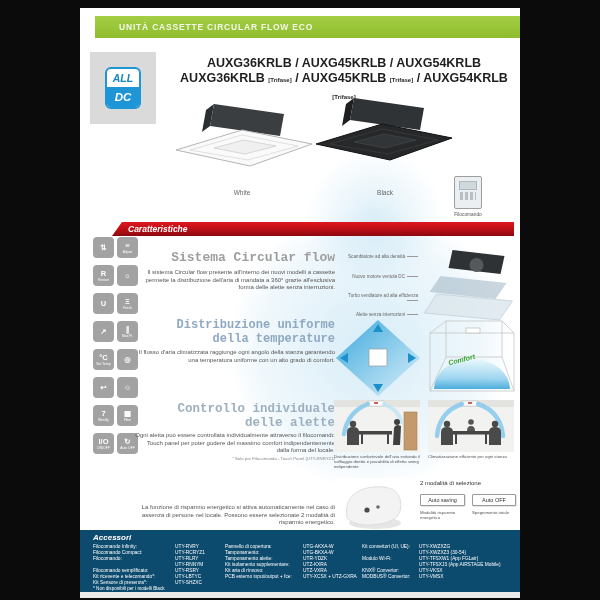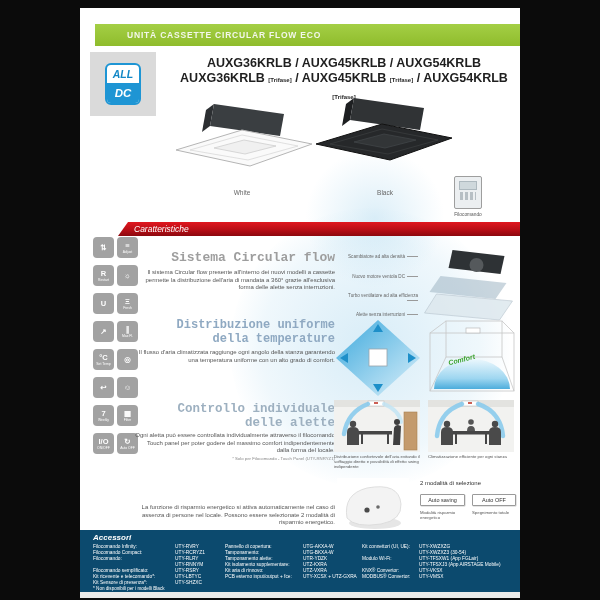--- a/index.html
+++ b/index.html
@@ -8,44 +8,44 @@
   .stage { position:relative; width:600px; height:600px; background:#0b0b0b; overflow:hidden; }
   .page { position:absolute; left:80px; top:8px; width:440px; height:590px; background:#ffffff; overflow:hidden; }
 
   
   .wm1 { position:absolute; left:150px; top:200px; width:280px; height:280px; border-radius:50%;
          background:radial-gradient(circle, rgba(168,214,238,0.45) 0%, rgba(168,214,238,0.18) 55%, rgba(168,214,238,0) 72%); }
   .wm2 { position:absolute; left:225px; top:140px; width:140px; height:140px; border-radius:50%;
          background:radial-gradient(circle, rgba(168,214,238,0.40) 0%, rgba(168,214,238,0) 70%); }
   .content { position:absolute; inset:0; z-index:2; }
 
-  .green-banner { position:absolute; left:15px; top:16px; width:425px; height:22px; background:linear-gradient(180deg,#a4cf45,#8fbc2c);
-        color:#f3f7ea; font-size:8.5px; font-weight:bold; letter-spacing:0.8px; line-height:22px; padding-left:32px; }
-
-  .alldc-box { position:absolute; left:10px; top:44px; width:66px; height:64px; background:#dadada; display:flex; align-items:center; justify-content:center; }
+  .green-banner { position:absolute; left:15px; top:8px; width:425px; height:22px; background:linear-gradient(180deg,#a4cf45,#8fbc2c);
+        color:#f3f7ea; font-size:8.5px; font-weight:bold; letter-spacing:0.8px; line-height:22px; padding-left:24px; }
+
+  .alldc-box { position:absolute; left:10px; top:44px; width:66px; height:72px; background:#dadada; display:flex; align-items:center; justify-content:center; }
   .alldc { width:36px; height:42px; border:2px solid #1e95d4; border-radius:6px; overflow:hidden; background:#fff; }
   .alldc-top { height:18px; color:#1287c6; font-style:italic; font-weight:bold; font-size:10.5px; text-align:center; line-height:19px; }
   .alldc-bot { height:20px; background:#1e95d4; color:#fff; font-style:italic; font-weight:bold; font-size:11.5px; text-align:center; line-height:20px; }
 
   .models { position:absolute; left:88px; top:48px; width:352px; text-align:center; color:#1f1f1f; font-weight:bold; font-size:12.5px; line-height:15px; }
   .models .tri { font-size:6px; }
 
   .unit { position:absolute; }
   .unit-label { position:absolute; font-size:6.5px; color:#666; text-align:center; }
 
   .remote { position:absolute; left:374px; top:168px; width:28px; height:33px; background:#eceff1; border:1px solid #9e9e9e; border-radius:2px; }
   .remote .scr { width:18px; height:9px; margin:4px auto 2px auto; background:#cfd8dc; border:1px solid #aeb9bf; }
   .remote .dots { width:16px; margin:1px auto; height:8px;
         background:repeating-linear-gradient(90deg,#b7bfc4 0 3px, transparent 3px 5px); }
   .remote-label { position:absolute; left:358px; top:204px; width:60px; text-align:center; font-size:4.8px; color:#555; }
 
-  .red-banner { position:absolute; left:38px; top:214px; width:402px; height:14px;
+  .red-banner { position:absolute; left:32px; top:214px; width:402px; height:14px;
         background:linear-gradient(180deg,#e0171f 0%, #b90e16 55%, #8c080e 100%);
         clip-path:polygon(10px 0, 100% 0, 100% 100%, 0 100%);
-        color:#fff; font-style:italic; font-weight:normal; font-size:8.5px; line-height:14px; padding-left:16px; }
+        color:#fff; font-style:italic; font-weight:bold; font-size:8.5px; line-height:14px; padding-left:16px; }
 
   .icon-grid { position:absolute; left:13px; top:229px; width:46px; display:grid; grid-template-columns:21px 21px; gap:7px 3px; }
   .f-icon { width:21px; height:21px; background:#a2a2a2; border-radius:4px; color:#fff; display:flex; flex-direction:column; align-items:center; justify-content:center; overflow:hidden; }
   .f-icon .g { font-size:7.5px; font-weight:bold; line-height:8px; }
   .f-icon .l { font-size:3.4px; line-height:4px; white-space:nowrap; }
 
   .sec-title { position:absolute; text-align:right; font-weight:600;font-family:Liberation Mono, monospace; }
   .t1 { left:55px; top:242px; width:200px; font-size:13px; color:#9e9e9e; }
   .t2 { left:55px; top:310px; width:200px; font-size:12px; line-height:14px; color:#8fa9c2; }
   .t3 { left:55px; top:394px; width:200px; font-size:12.5px; line-height:14px; color:#9db0c0; }

